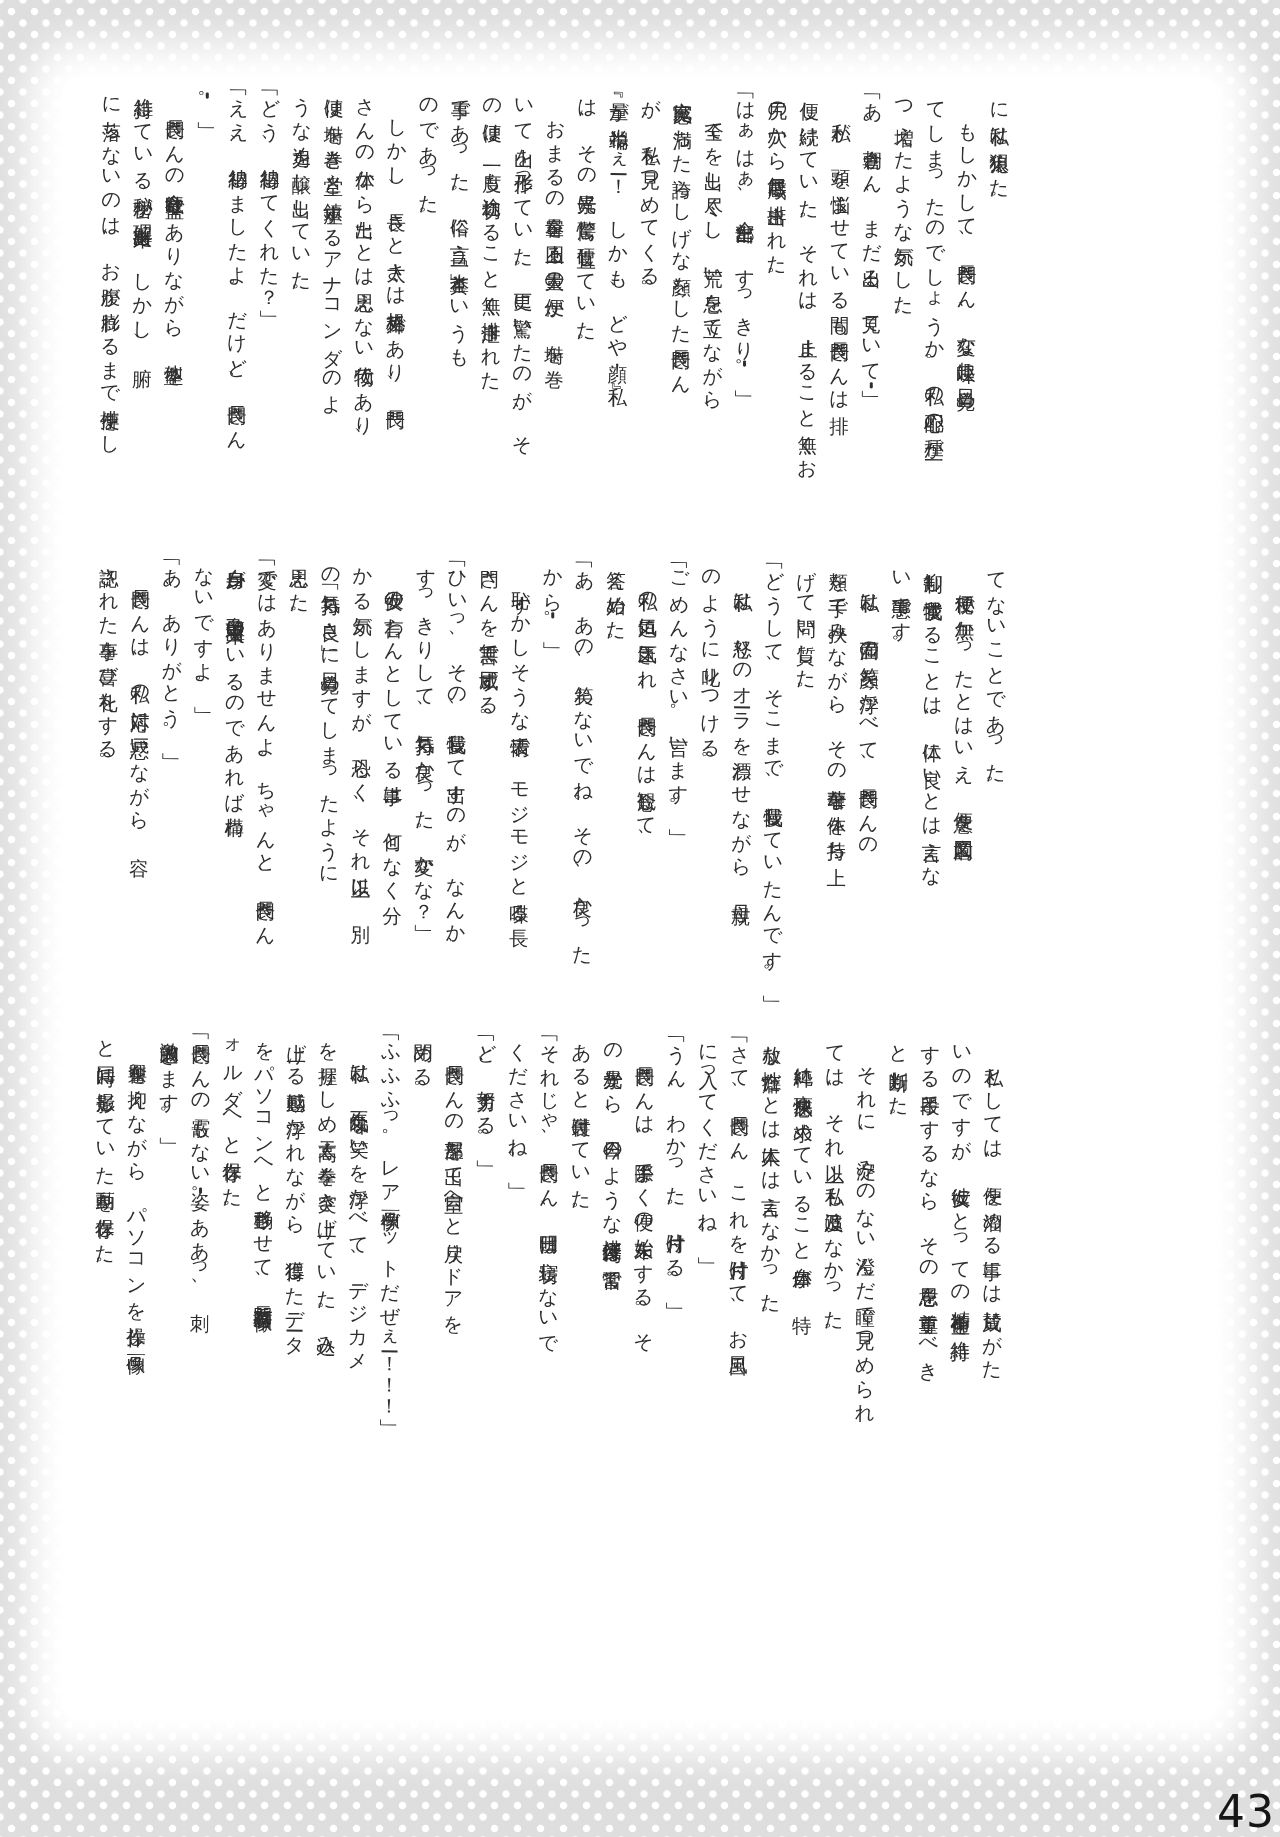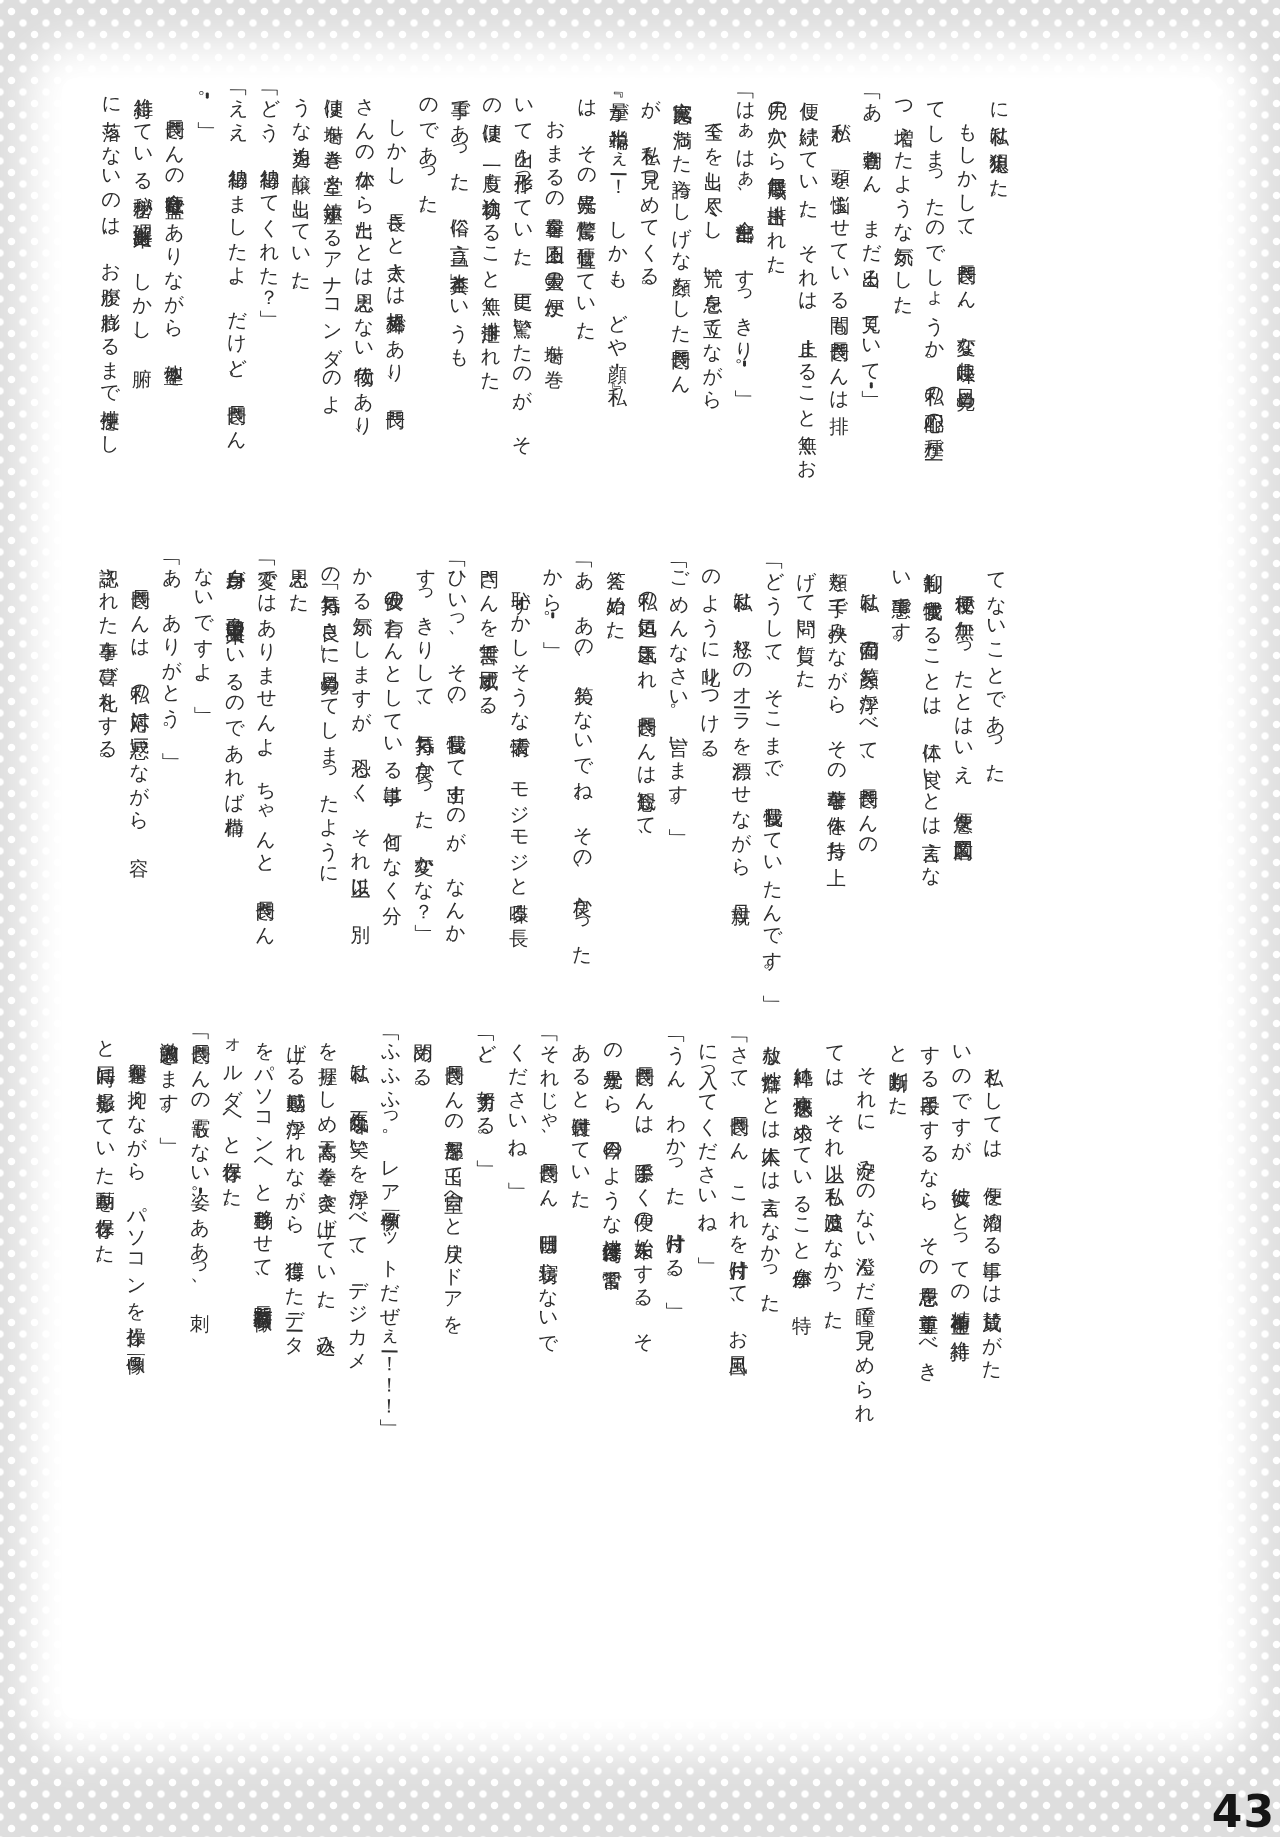--- a/index.html
+++ b/index.html
@@ -45,21 +45,21 @@
     text-align:left;
   }
   .band-1{top:86px;}
   .band-2{top:556px;}
   .band-3{top:1030px;}
   .col{display:block;white-space:nowrap;}
   .page-number{
     position:absolute;
     right:5px;bottom:0px;
     font-family:"DejaVu Sans","Liberation Sans",sans-serif;
-    font-weight:bold;
+    font-weight:normal;
     font-size:44px;
     letter-spacing:1px;
     color:#161616;
   }
 </style>
 </head>
 <body>
 
 <div class="page">
   <div class="halftone"></div>

